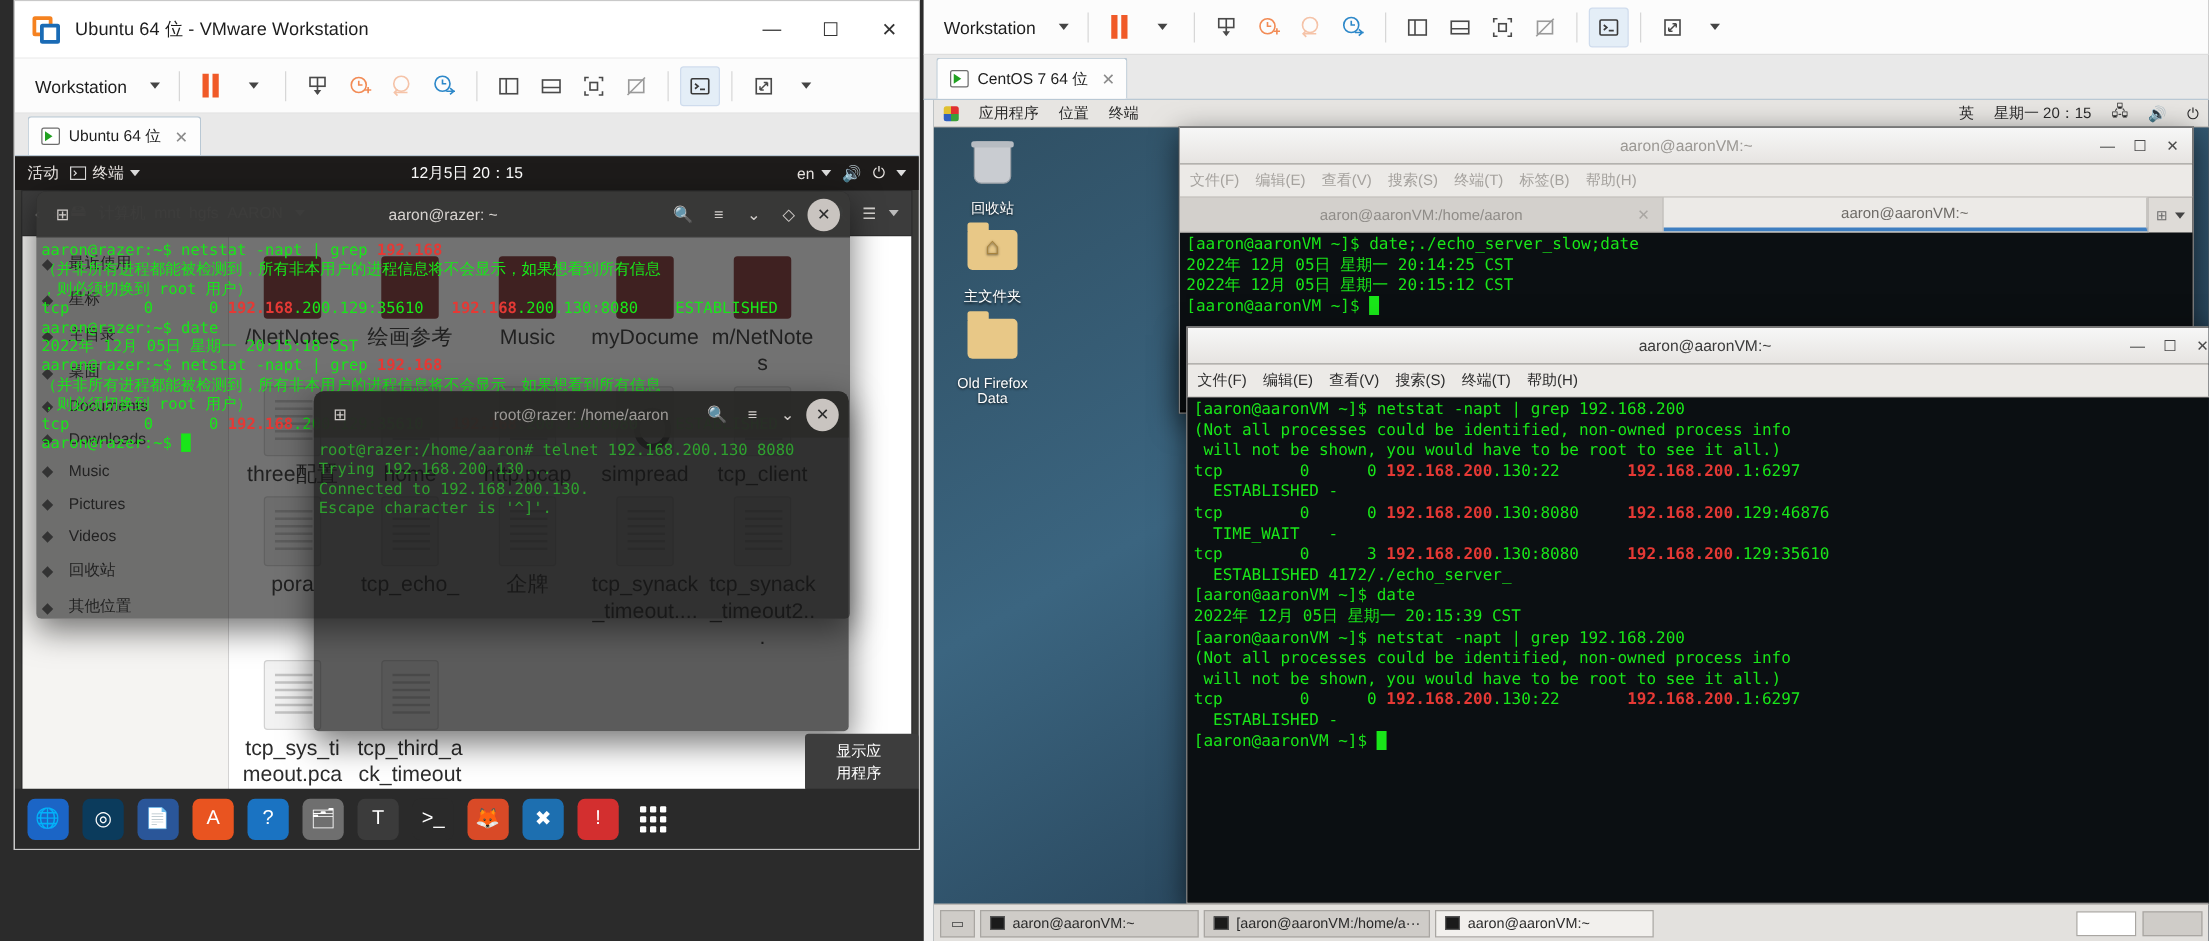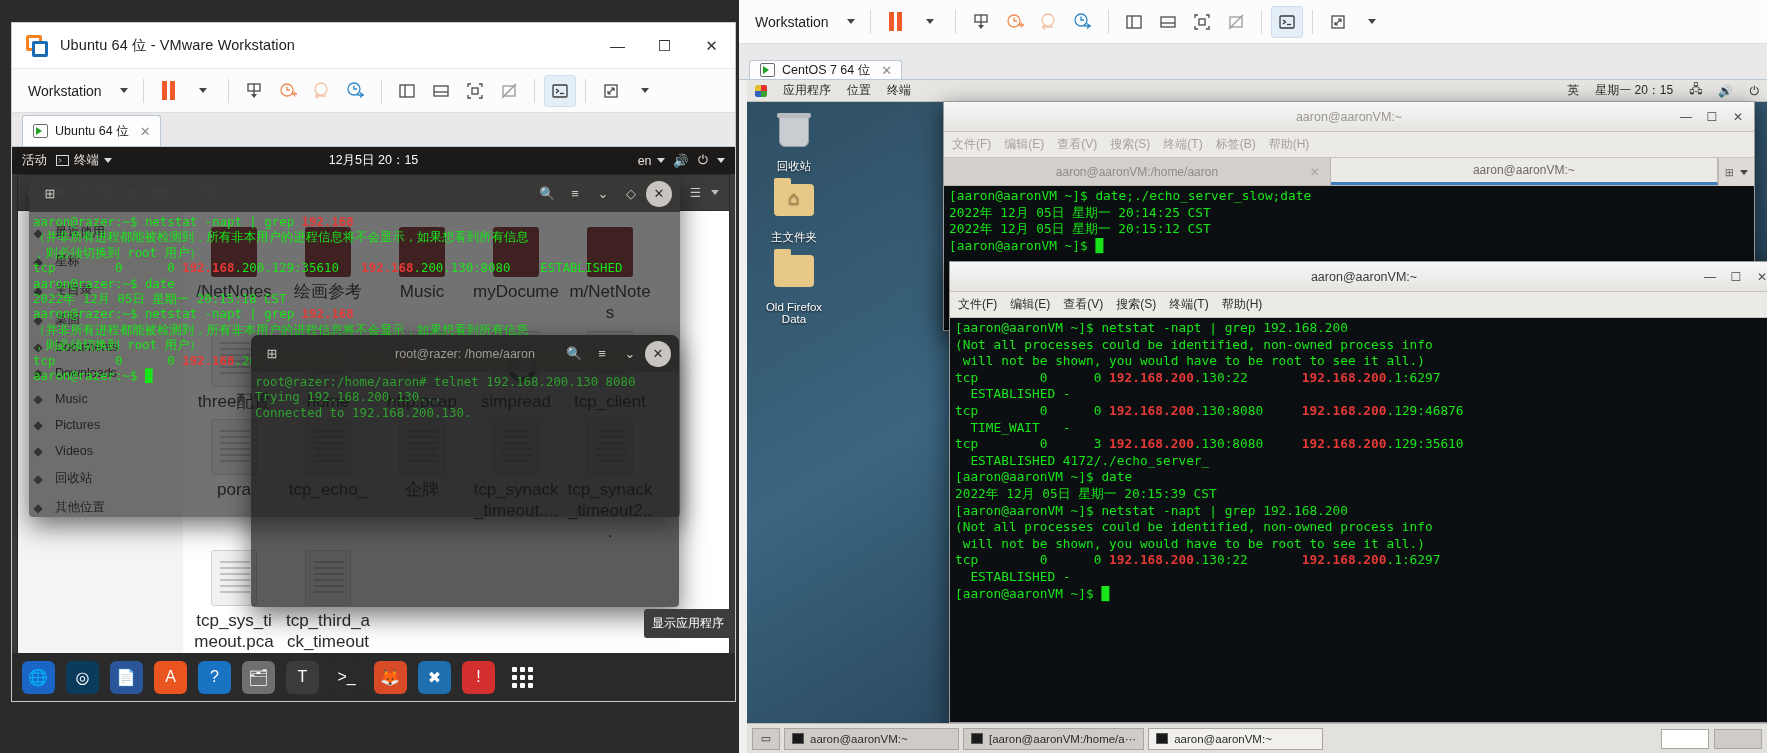--- a/index.html
+++ b/index.html
@@ -166,28 +166,28 @@
 
   
   .u-dock { position:absolute; left:0; right:0; bottom:0; height:48px;
     background:#2a2a2a; display:flex; align-items:center; gap:11px; padding:0 10px; }
   .dock-ic { width:33px; height:33px; border-radius:6px; display:flex;
     align-items:center; justify-content:center; font-size:16px; color:#fff; flex:none; }
   .grid9 { display:grid; grid-template-columns:repeat(3,5px); gap:3px; }
   .grid9 i { width:5px; height:5px; background:#fff; border-radius:1px; display:block; }
 
   .tooltip { position:absolute; background:#3d3d3d; color:#fff; font-size:12px;
-    padding:6px 8px; border-radius:3px; }
+    padding:6px 25px; border-radius:3px; }
 </style>
 </head>
 <body>
 
 <div class="root">
 
-  <div class="vm-window" style="left:11px;top:22px;width:725px;height:680px;">
+  <div class="vm-window" style="left:11px;top:0;width:725px;height:680px;">
 
     <div class="vm-titlebar">
       <div class="vm-appicon">
         <div class="sq1"></div>
           <div class="sq2"></div>
       </div>
       <div class="vm-title">Ubuntu 64 位 - VMware Workstation</div>
       <div class="win-ctrls">
         <div>—</div>
         <div>☐</div>
@@ -443,20 +443,21 @@
                 <div class="lbl">tcp_third_ack_timeout....</div>
               </div>
             </div>
         </div>
       </div>
 
       <div class="gterm" style="left:17px;top:28px;width:651px;height:342px;
             background:rgba(28,28,28,0.62);">
         <div class="gt-head" style="background:rgba(58,58,56,.92); position:relative;">
           <span class="gt-btn">⊞</span>
+          <span class="gt-title">aaron@razer: ~</span>
           <span class="gt-right">
             <span class="gt-btn">🔍</span>
             <span class="gt-btn">≡</span>
             <span class="gt-btn">⌄</span>
             <span class="gt-btn">◇</span>
             <span class="gt-btn x">✕</span>
           </span>
         </div>
         <div class="gt-body" id="term-l-back"><div><span class="g">aaron@razer:~$ netstat -napt | grep </span><span class="r">192.168</span></div><div><span class="g">（并非所有进程都能被检测到，所有非本用户的进程信息将不会显示，如果想看到所有信息</span></div><div><span class="g">，则必须切换到 root 用户）</span></div><div><span class="g">tcp        0      0 </span><span class="r">192.168</span><span class="g">.200.129:35610   </span><span class="r">192.168</span><span class="g">.200.130:8080    ESTABLISHED</span></div><div><span class="g">aaron@razer:~$ date</span></div><div><span class="g">2022年 12月 05日 星期一 20:15:18 CST</span></div><div><span class="g">aaron@razer:~$ netstat -napt | grep </span><span class="r">192.168</span></div><div><span class="g">（并非所有进程都能被检测到，所有非本用户的进程信息将不会显示，如果想看到所有信息</span></div><div><span class="g">，则必须切换到 root 用户）</span></div><div><span class="g">tcp        0      0 </span><span class="r">192.168</span><span class="g">.200.129:35610   </span><span class="r">192.168</span><span class="g">.200.130:8080    ESTABLISHED</span></div><div><span class="g">aaron@razer:~$ </span><span class="g">█</span></div></div>
       </div>
@@ -466,21 +467,21 @@
         <div class="gt-head" style="background:rgba(42,42,40,.88); position:relative;">
           <span class="gt-btn">⊞</span>
           <span class="gt-title" style="color:#9d9a97">root@razer: /home/aaron</span>
           <span class="gt-right">
             <span class="gt-btn">🔍</span>
             <span class="gt-btn">≡</span>
             <span class="gt-btn">⌄</span>
             <span class="gt-btn x">✕</span>
           </span>
         </div>
-        <div class="gt-body" style="color:#2fa02f" id="term-l-front"><div>root@razer:/home/aaron# telnet 192.168.200.130 8080</div><div>Trying 192.168.200.130...</div><div>Connected to 192.168.200.130.</div></div>
+        <div class="gt-body" style="color:#2fa02f" id="term-l-front"><div>root@razer:/home/aaron# telnet 192.168.200.130 8080</div><div>Trying 192.168.200.130...</div><div>Connected to 192.168.200.130.</div><div>Escape character is '^]'.</div></div>
       </div>
 
       <div class="tooltip" style="left:632px;top:462px;">显示应用程序</div>
 
       <div class="u-dock" id="u-dock">
           <div class="dock-ic" style="background:#1b65c6">
             <span>🌐</span>
           </div>
           <div class="dock-ic" style="background:#0b3b5c">
             <span>◎</span>
@@ -614,21 +615,21 @@
           <rect x="4" y="4" width="12" height="12" fill="none" stroke="#4a4a4a" stroke-width="1.3"></rect>
           <path d="M13 7 L7 13 M13 7 h-3 M13 7 v3 M7 13 h3 M7 13 v-3" fill="none" stroke="#4a4a4a" stroke-width="1.2"></path>
         </svg>
       </div>
       <div class="tb-btn">
         <span class="caret"></span>
       </div>
     </div>
 
     <div class="vm-tabstrip" style="height:36px;">
-      <div class="vm-tab" style="height:19px">
+      <div class="vm-tab" style="height:33px">
         <span class="tico"></span>
         <span>CentOS 7 64 位</span>
         <span class="tclose">✕</span>
       </div>
     </div>
 
     <div class="guest" style="left:8px;top:80px;right:0;bottom:0;background:#1b2c3b;">
 
       <div class="c-topbar">
         <span style="display:inline-block;width:12px;height:12px;background:

